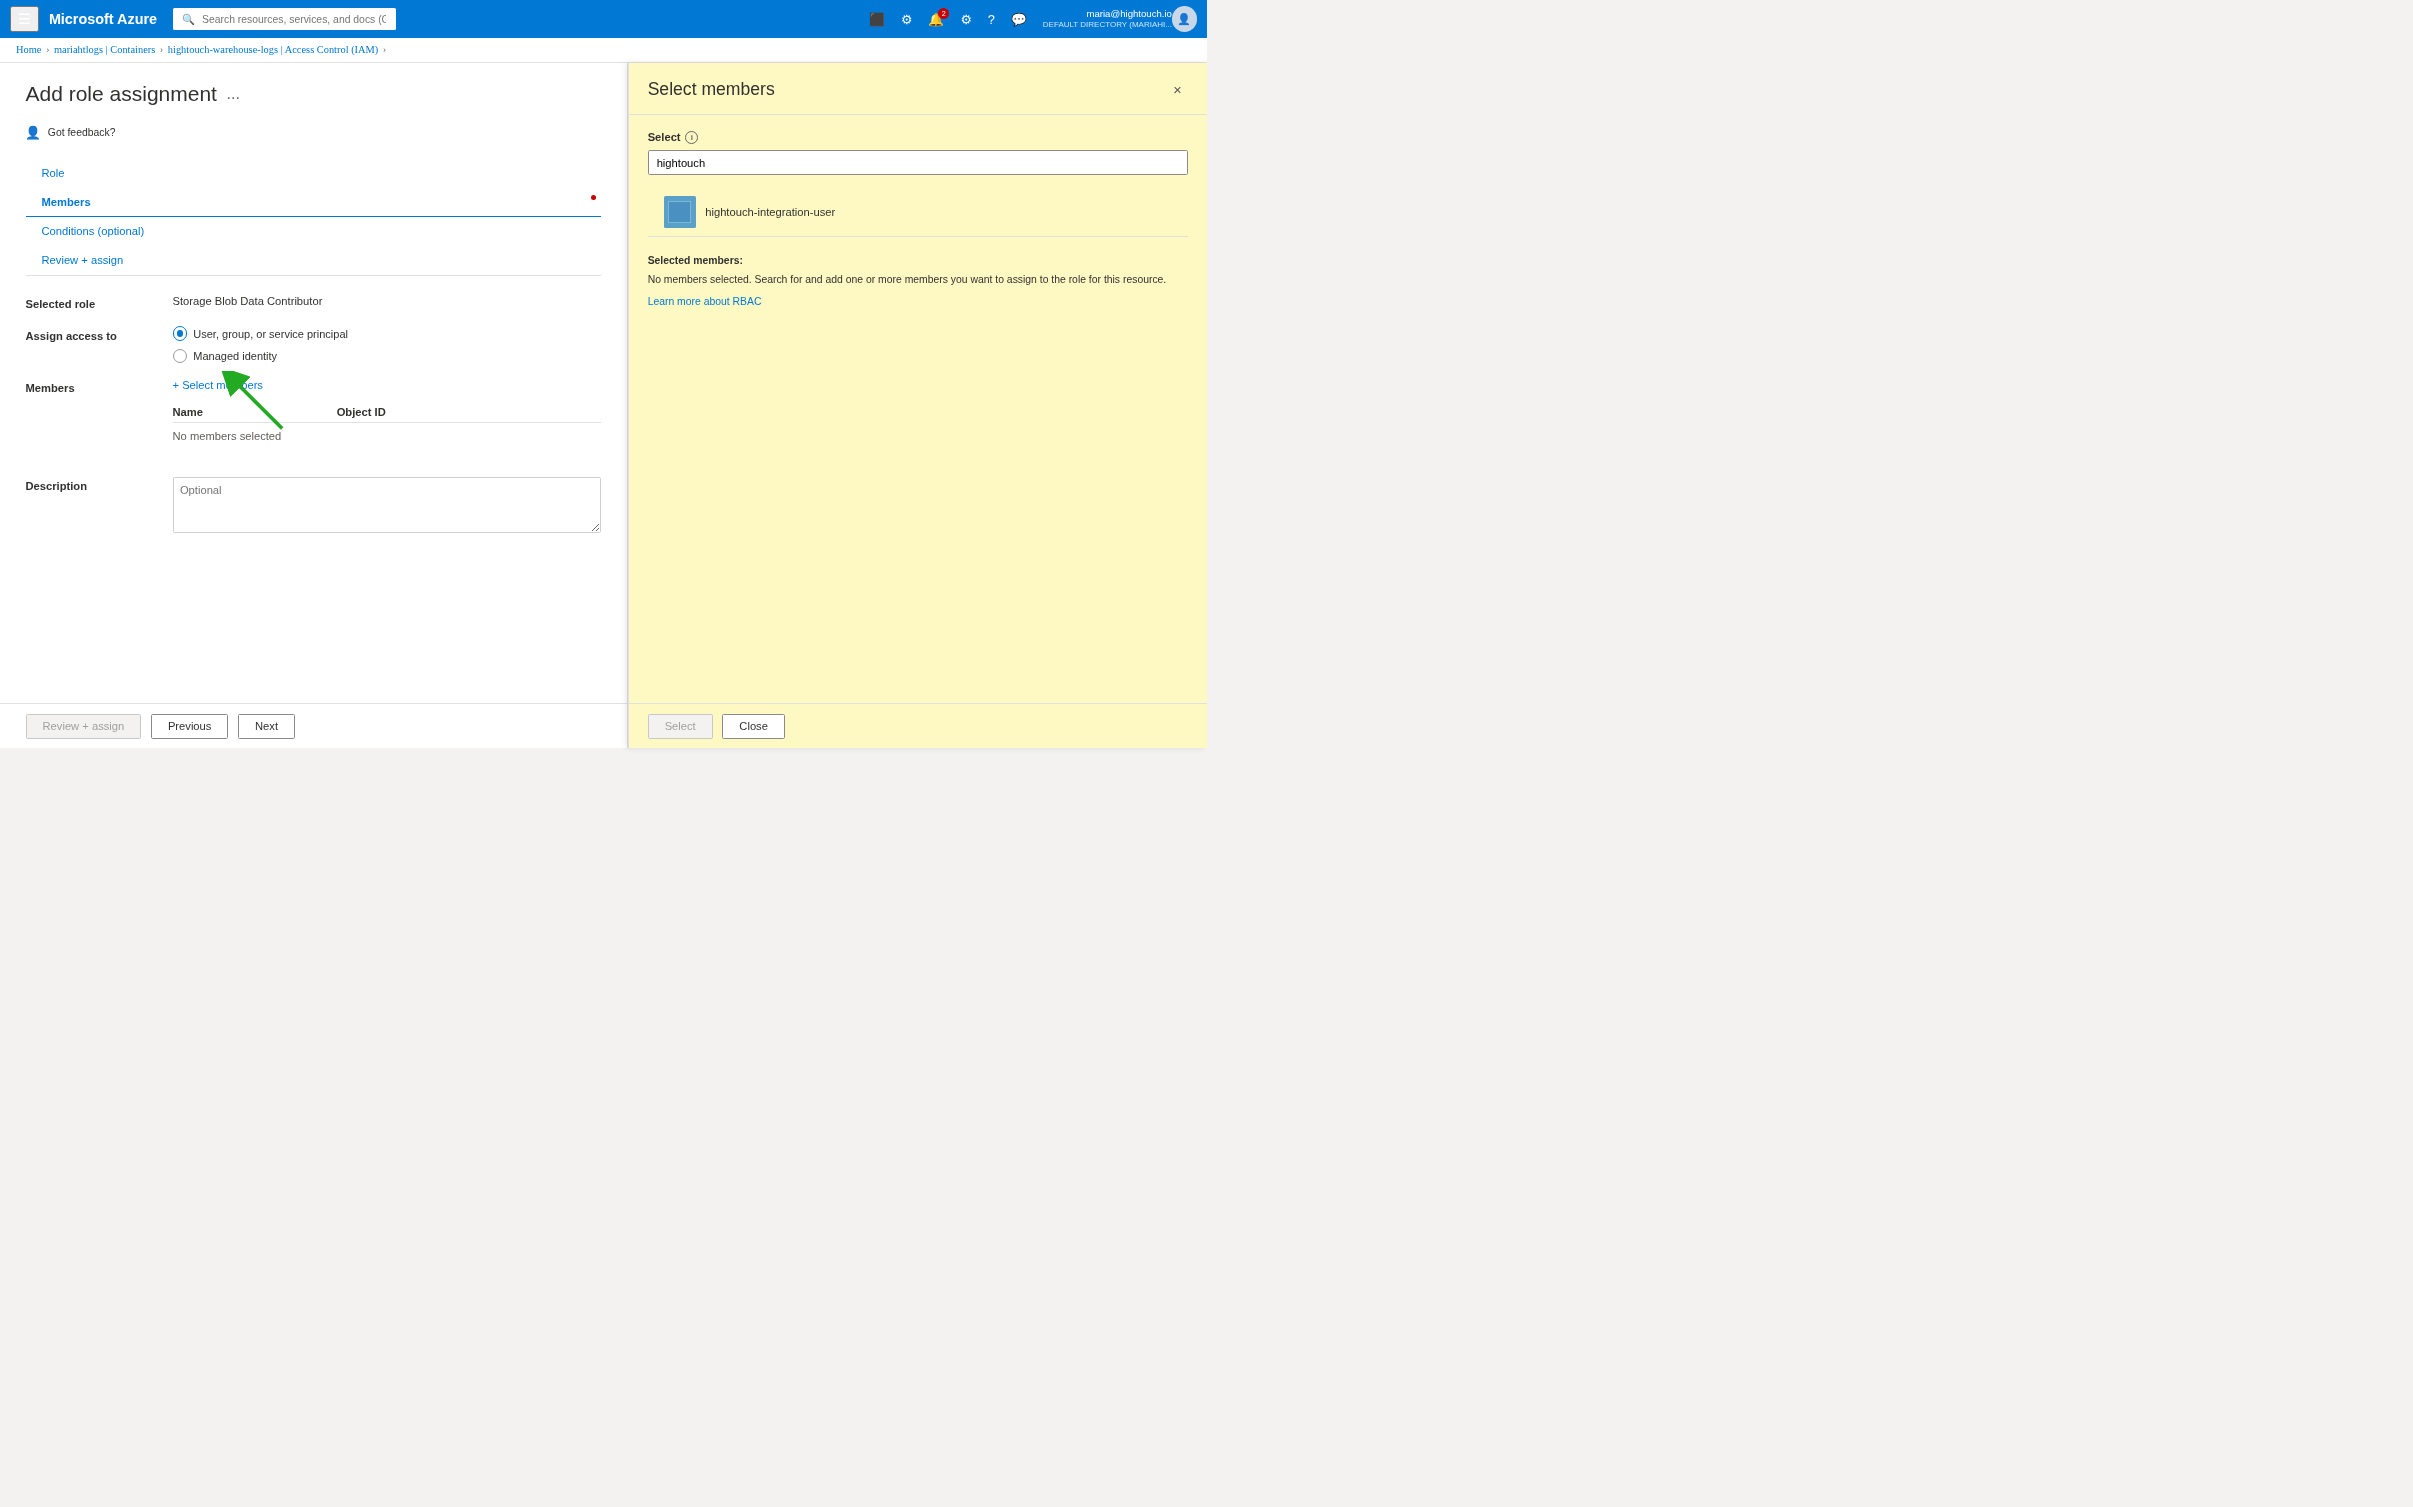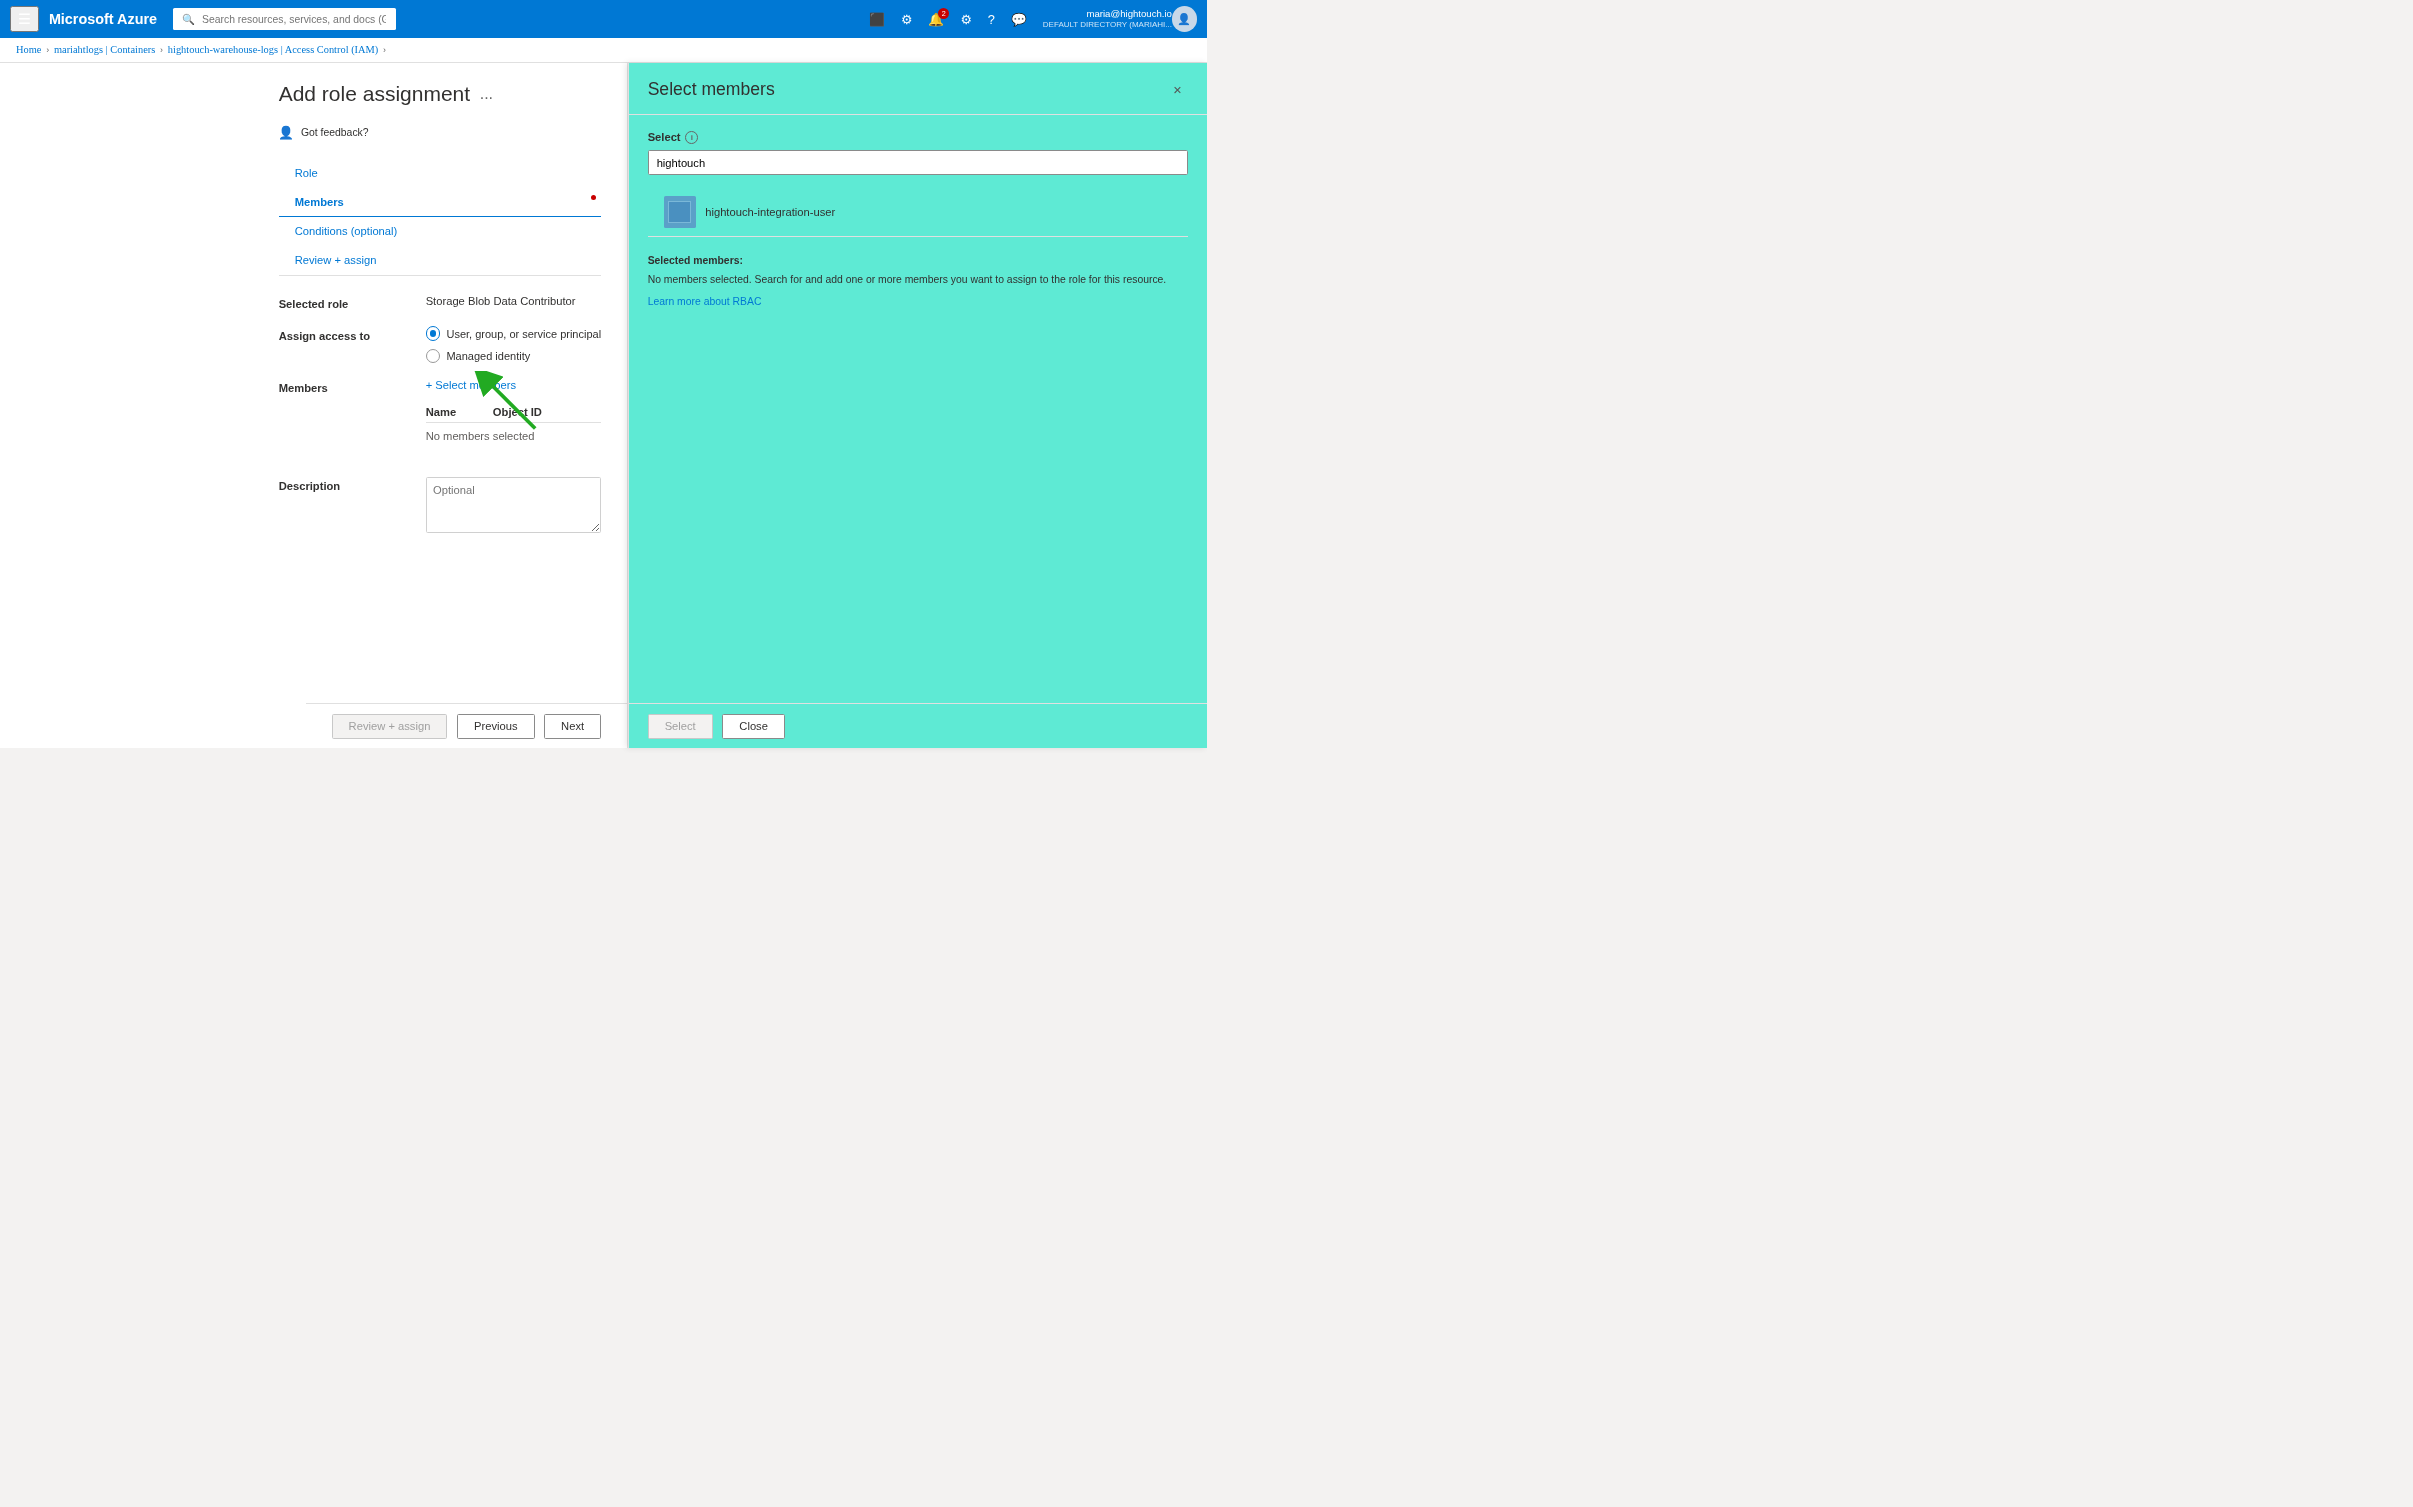--- a/index.html
+++ b/index.html
@@ -106,21 +106,20 @@
     }
 
     
     .left-panel {
       width: 52%;
       background: white;
       display: flex;
       flex-direction: column;
       border-right: 0.8px solid #e0e0e0;
       overflow: hidden;
-      align-items: flex-end;
     }
 
     .left-content {
       flex: 1;
       padding: 19px 25.5px;
       overflow-y: auto;
     }
 
     .page-title {
       font-size: 21px;
@@ -281,21 +280,21 @@
     .btn-disabled {
       background: #f3f2f1;
       border: 0.8px solid #c8c8c8;
       color: #a0a0a0;
       cursor: not-allowed;
     }
 
     
     .right-panel {
       width: 48%;
-      background: #5eead4;
+      background: #fef9c3;
       display: flex;
       flex-direction: column;
       border-left: 0.8px solid #e0e0e0;
       box-shadow: -1.6px 0 6.4px rgba(0,0,0,0.1);
     }
 
     .right-panel-header {
       display: flex;
       align-items: center;
       justify-content: space-between;

